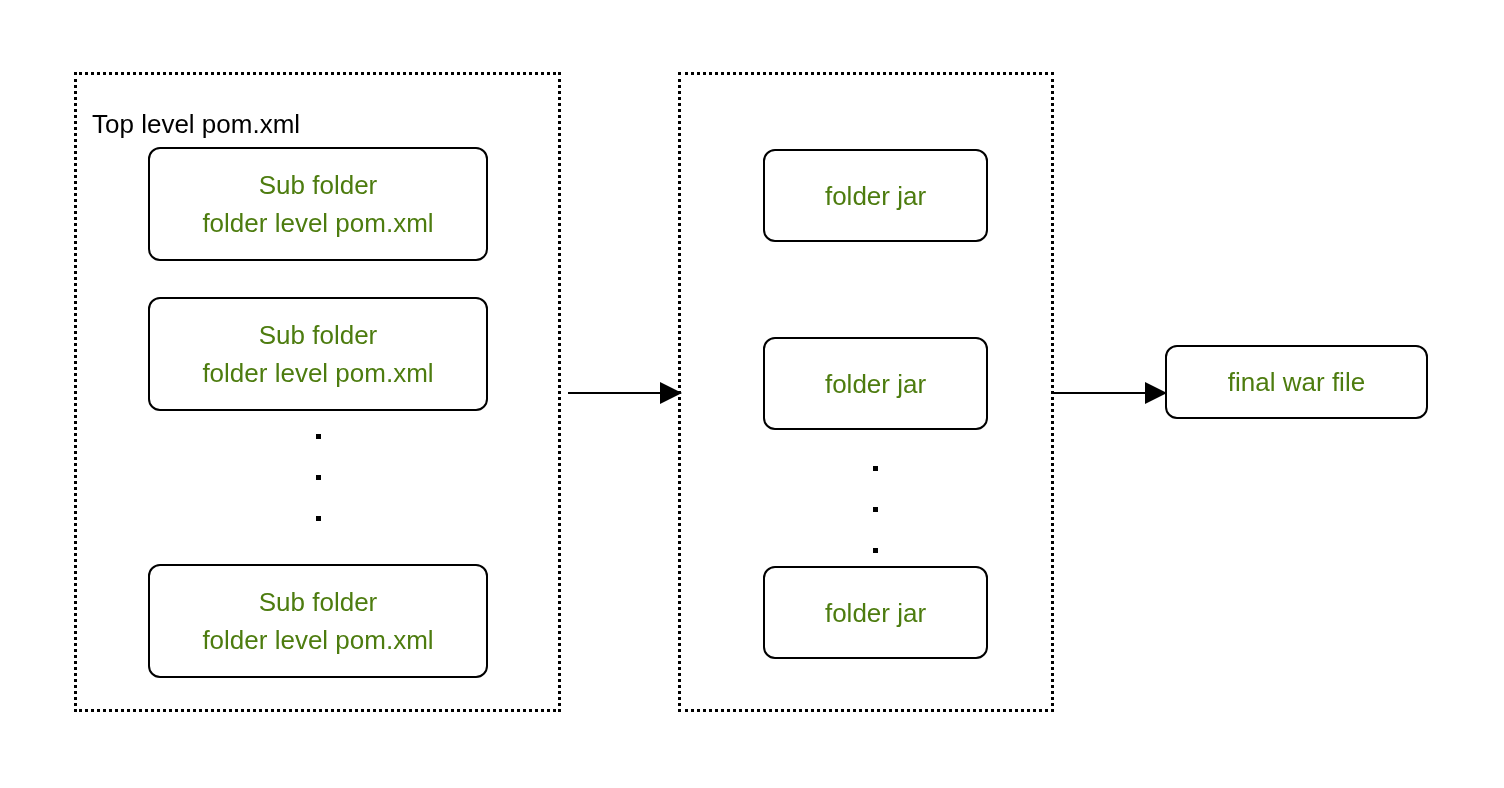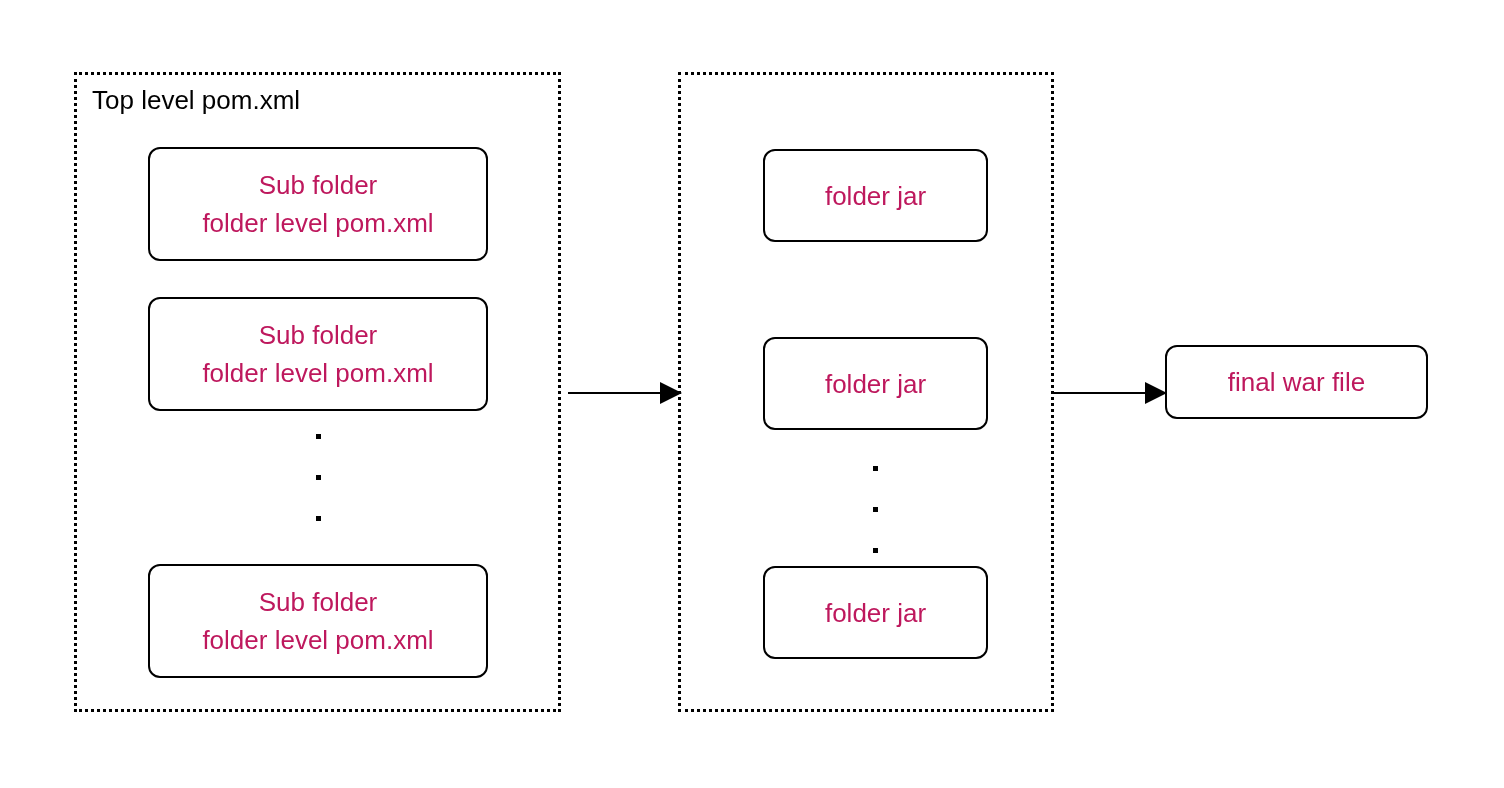--- a/index.html
+++ b/index.html
@@ -27,40 +27,41 @@
     box-sizing: border-box;
     border: 3px dotted #000000;
     background: transparent;
   }
   .group-title {
     position: absolute;
     font-size: 26px;
     line-height: 30px;
     color: #000000;
     white-space: nowrap;
+    margin-top: 24px;
   }
 
   
   .node {
     position: absolute;
     box-sizing: border-box;
     border: 2.5px solid #000000;
     border-radius: 12px;
     background: #ffffff;
     display: flex;
     flex-direction: column;
     align-items: center;
     justify-content: center;
     text-align: center;
   }
   .node .line {
     font-size: 26px;
     line-height: 38px;
     white-space: nowrap;
-    color: #be185d;
+    color: #4d7c0f;
   }
 
   
   .ellipsis {
     position: absolute;
     display: flex;
     flex-direction: column;
     align-items: center;
     justify-content: space-between;
   }

